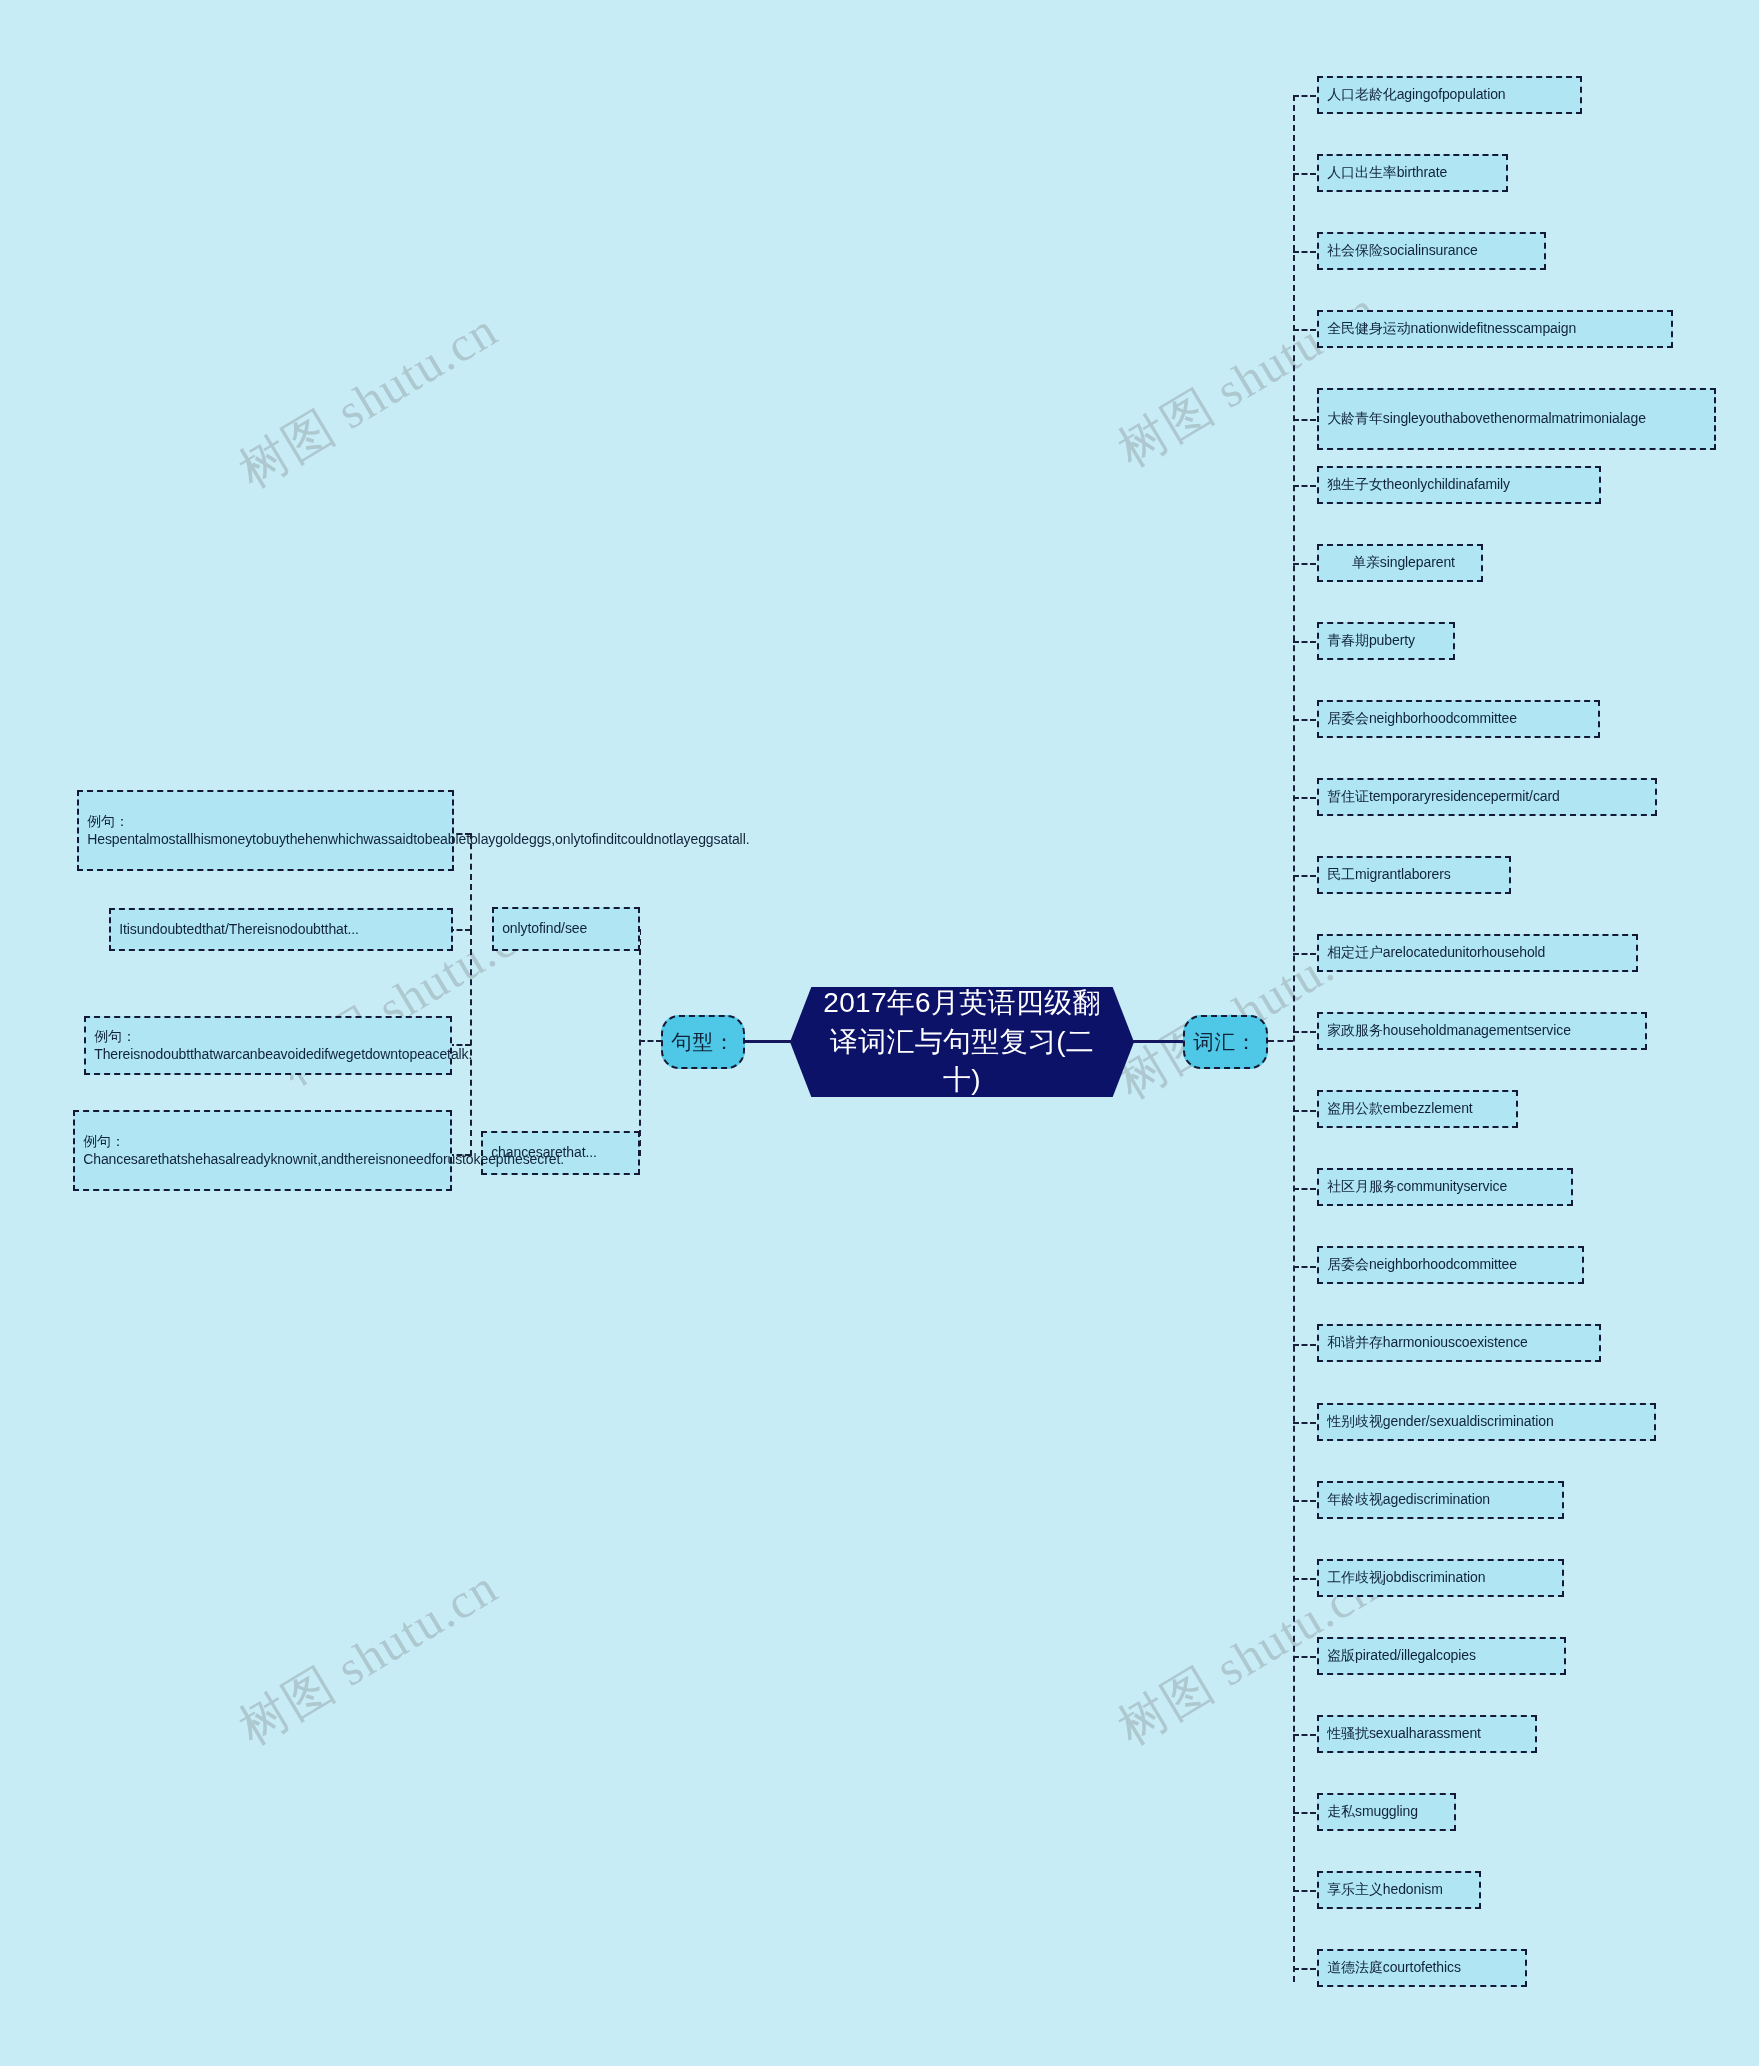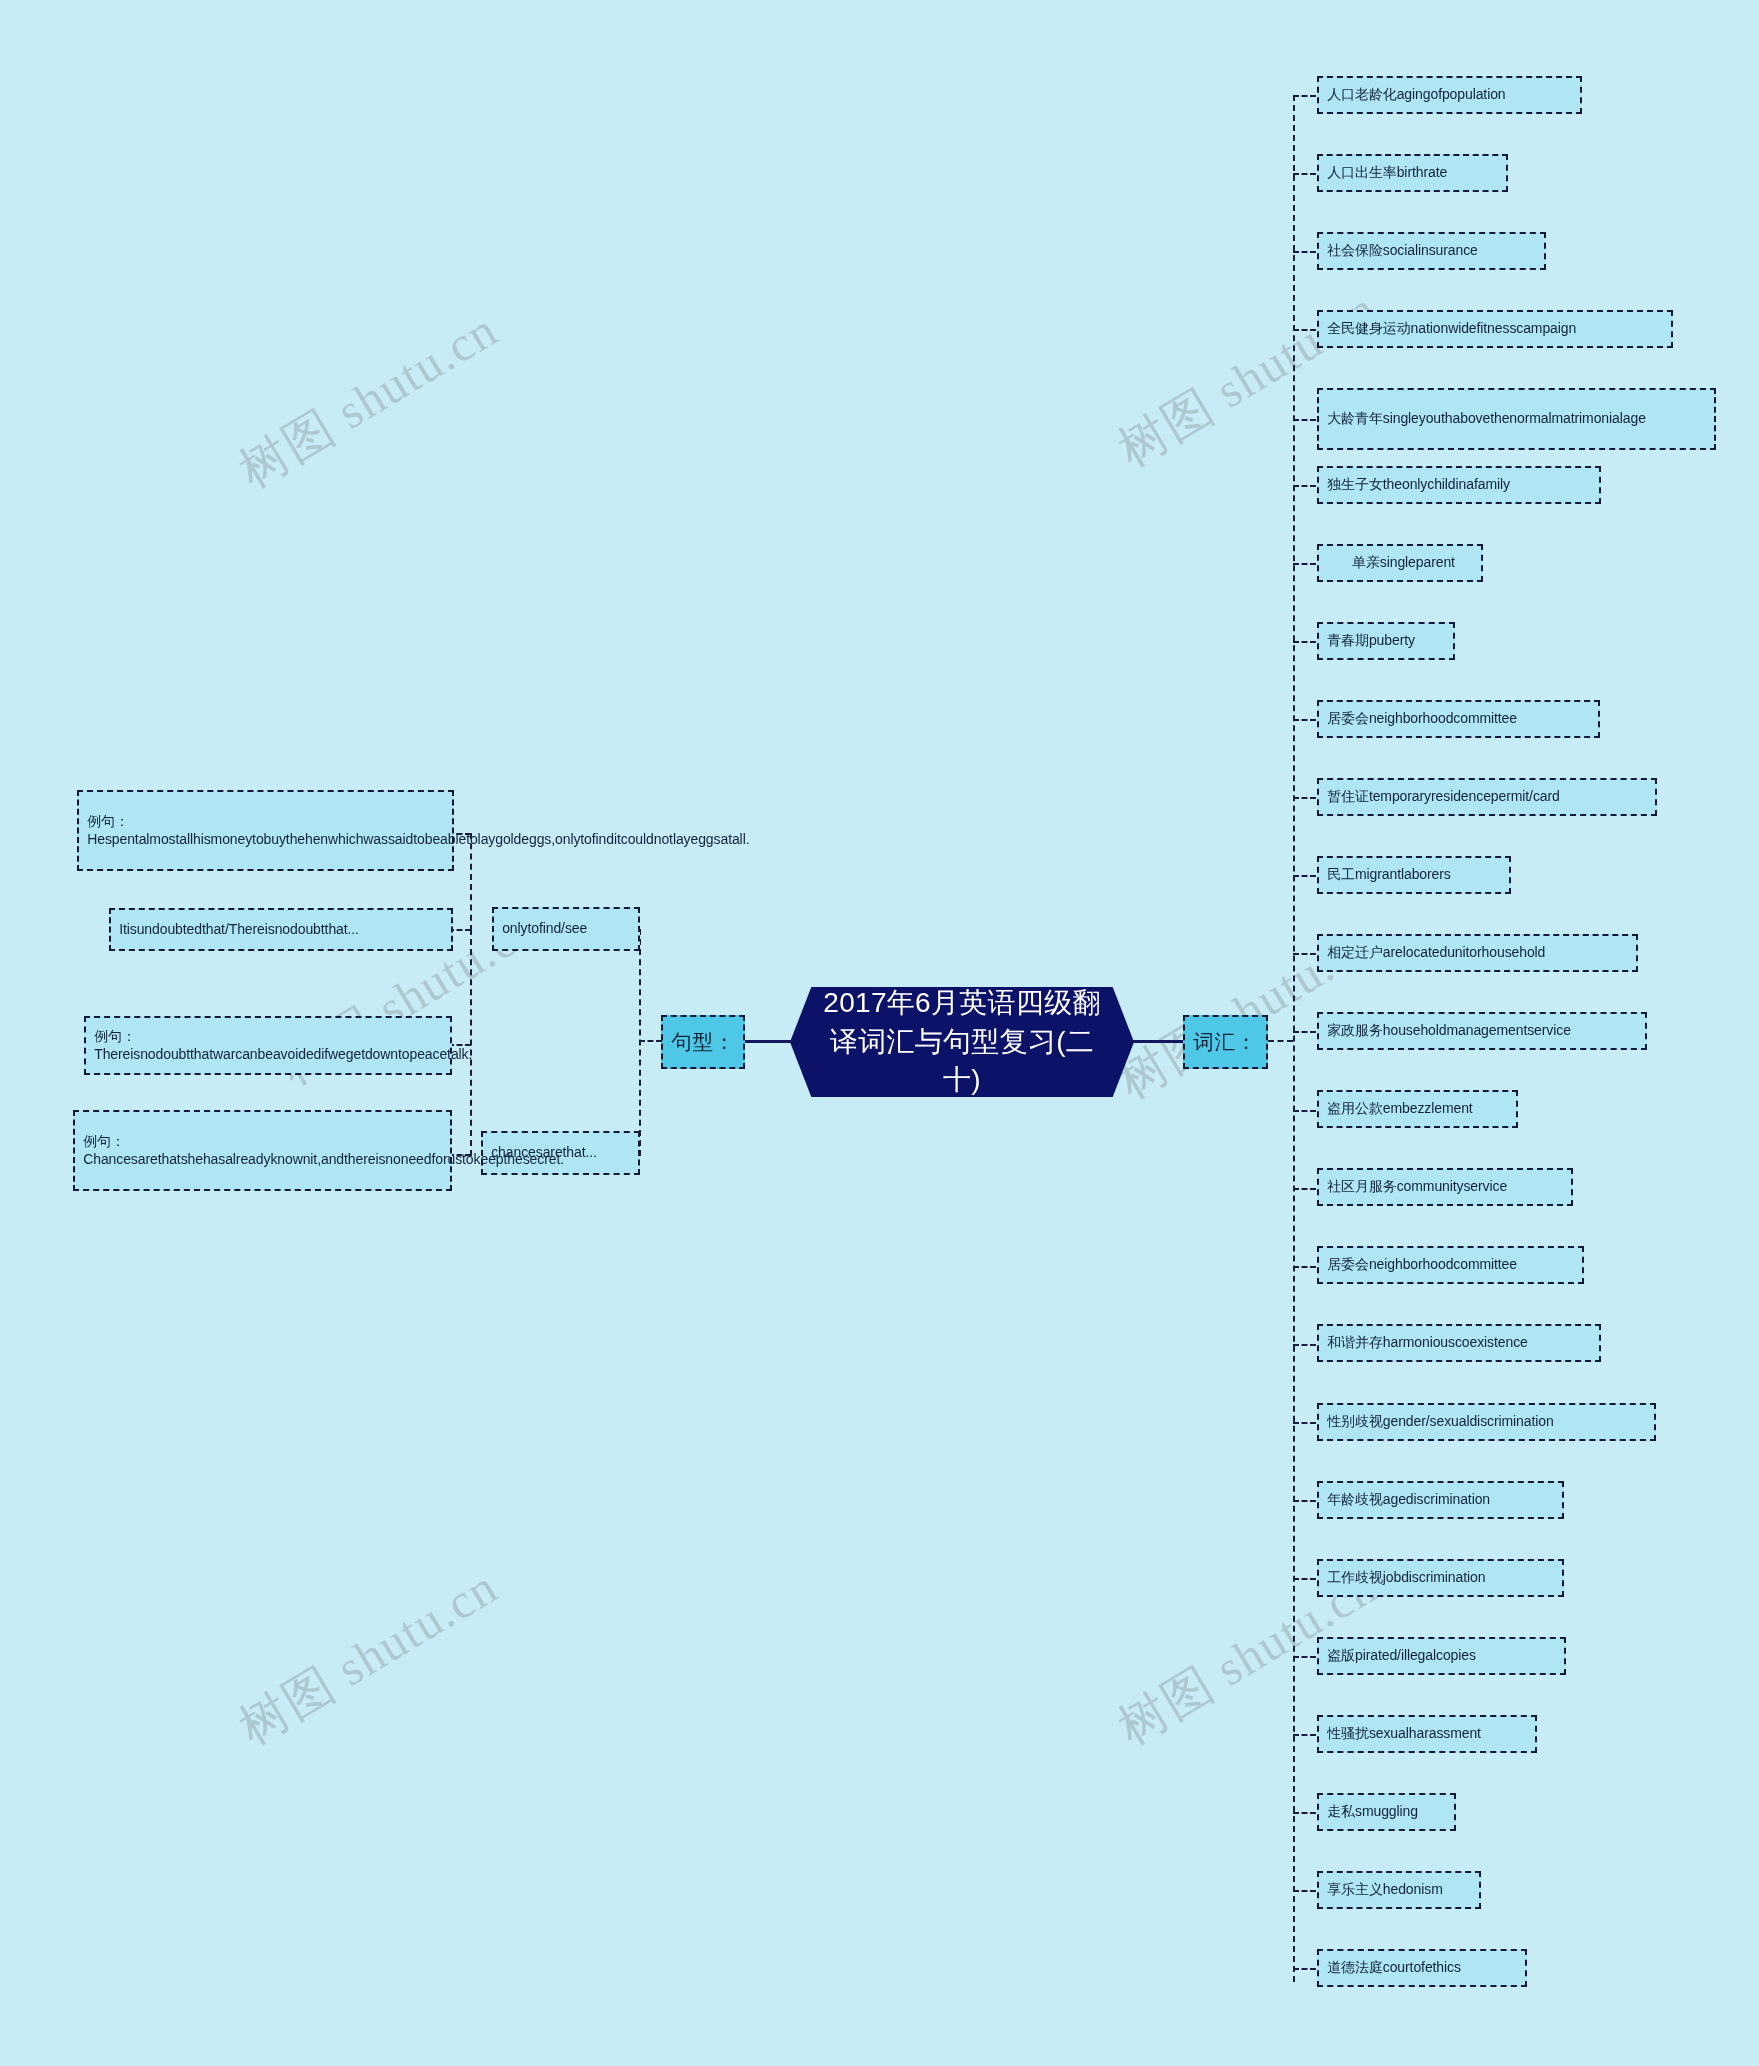--- a/index.html
+++ b/index.html
@@ -46,20 +46,21 @@
     font-size:14px;
     letter-spacing:-0.1px;
   }
   .node span{display:block;width:100%;}
 
   .branch{
     background:#4ec8e6;
     font-size:20.6px;
     justify-content:center;
     letter-spacing:0.7px;
+    border-radius:18px;
   }
 
   
   .center{
     position:absolute;
     background:#0d1269;
     color:#ffffff;
     display:flex;
     align-items:center;
     justify-content:center;

